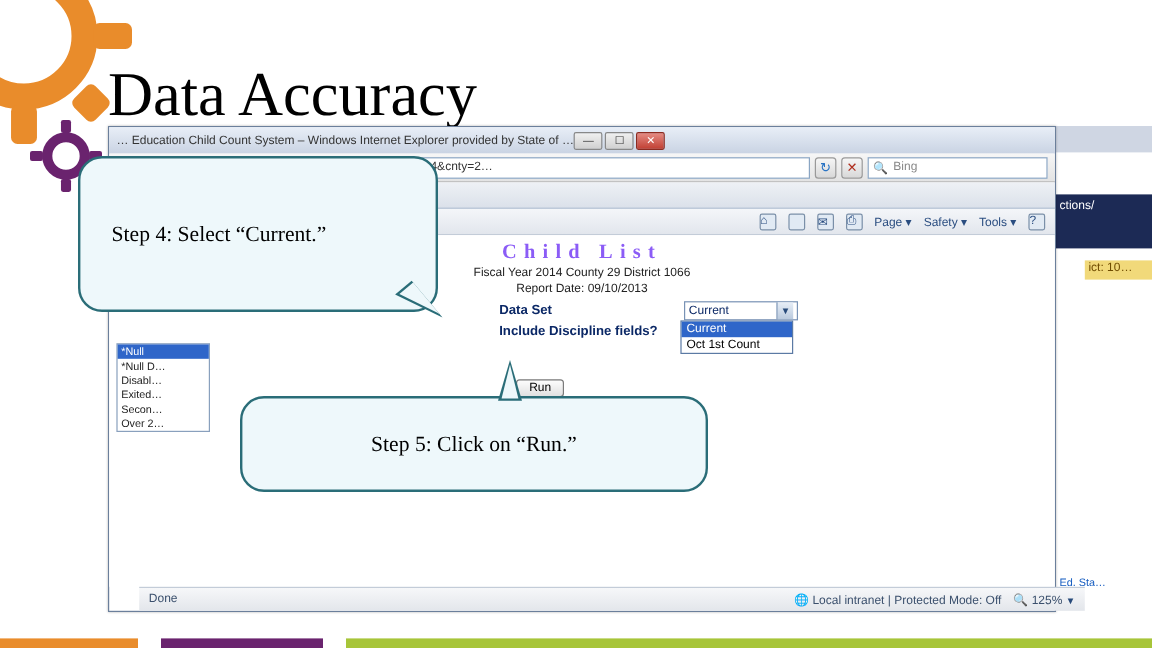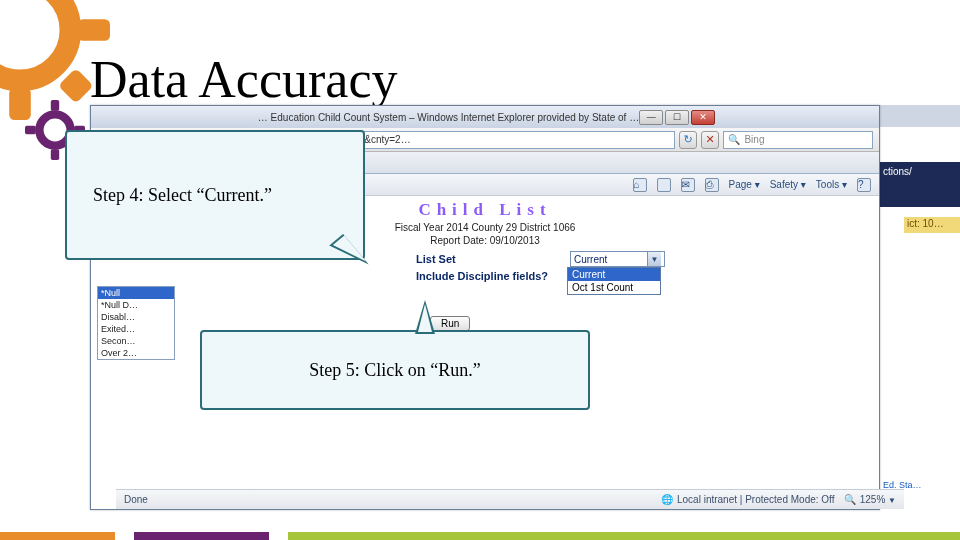--- a/index.html
+++ b/index.html
@@ -65,21 +65,21 @@
     position: absolute;
     top: 105px; left: 90px;
     width: 790px; height: 405px;
     background: #fff;
     border: 1px solid #6b7f9b;
     box-shadow: 0 0 2px rgba(0,0,0,.3);
   }
   .titlebar {
     height: 22px;
     background: linear-gradient(#e8eef7, #c9d3e3);
-    display: flex; align-items: center; justify-content: center;
+    display: flex; align-items: center; justify-content: flex-start;
     font-size: 10px; color: #333;
     padding-left: 6px;
   }
   .winbtns { display: flex; gap: 2px; padding-right: 3px; }
   .winbtn {
     width: 24px; height: 15px;
     background: linear-gradient(#f0f0f0,#d0d0d0);
     border: 1px solid #888; border-radius: 2px;
     font-size: 9px; display: flex; align-items: center; justify-content: center;
   }
@@ -185,21 +185,21 @@
     font-size:10px; color:#3b506d; padding:0 8px;margin-left:25px;
   }
   .statusbar .right { display:flex; align-items:center; gap:10px;}
   .zoom-arrow { font-size:8px; color:#274a7a; }
 
   
   .callout {
     position:absolute;
     background:#eef8fb;
     border:2px solid #2a6d78;
-    border-radius:4px;
+    border-radius:20px;
     padding:18px 26px;
     font-family:"Comic Sans MS", cursive;
     font-size:18px; color:#000;
     box-shadow: 0 0 0 rgba(0,0,0,0);
   }
   .callout1 { top:130px; left:65px; width:300px; height:130px; display:flex; align-items:center;}
   .callout2 { top:330px; left:200px; width:390px; height:80px; display:flex; align-items:center; justify-content:center;}
   .pointer {
     position:absolute; width:0;height:0;
   }
@@ -307,21 +307,21 @@
     <span class="tiny-icon">?</span>
   </div>
 
   <div class="page-body">
     <div class="page-title">Child List</div>
     <div class="page-sub">Fiscal Year 2014   County 29   District 1066</div>
     <div class="page-sub">Report Date: 09/10/2013</div>
 
     <div class="form-area">
       <div class="form-row">
-        <span class="lbl">List Set</span>
+        <span class="lbl">Data Set</span>
         <div class="combo">
           <span>Current</span>
           <span class="arrow">▼</span>
         </div>
       </div>
       <div class="form-row">
         <span class="lbl">Include Discipline fields?</span>
         <span class="checkbox"></span>
       </div>
     </div>

